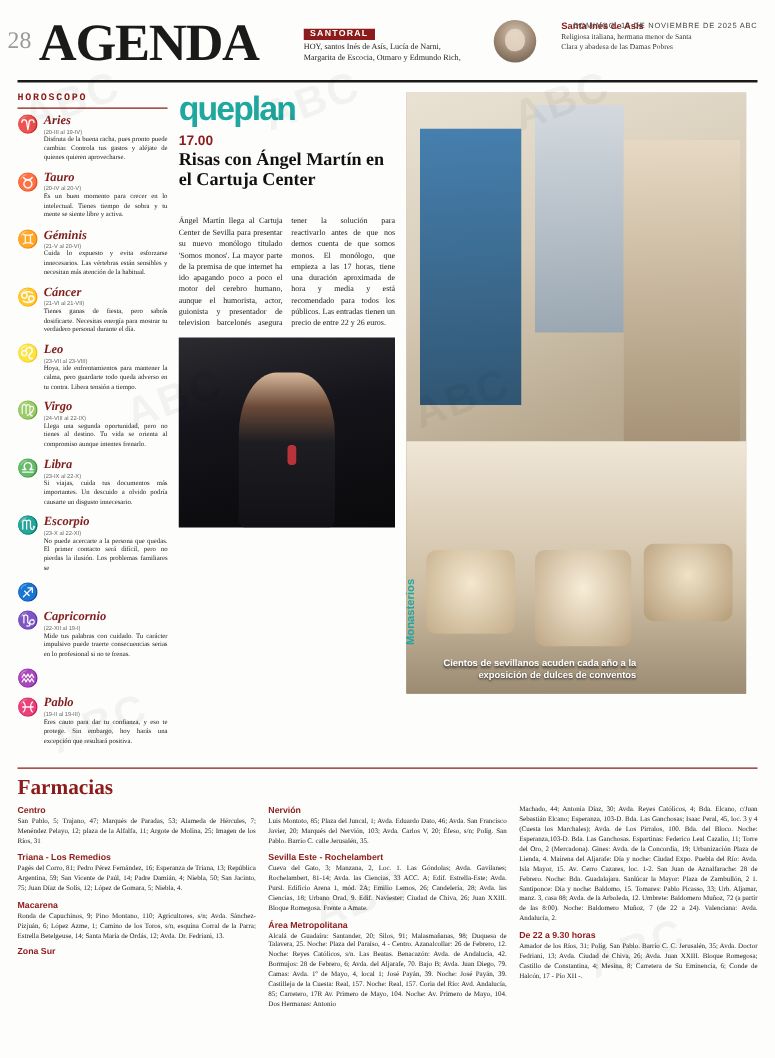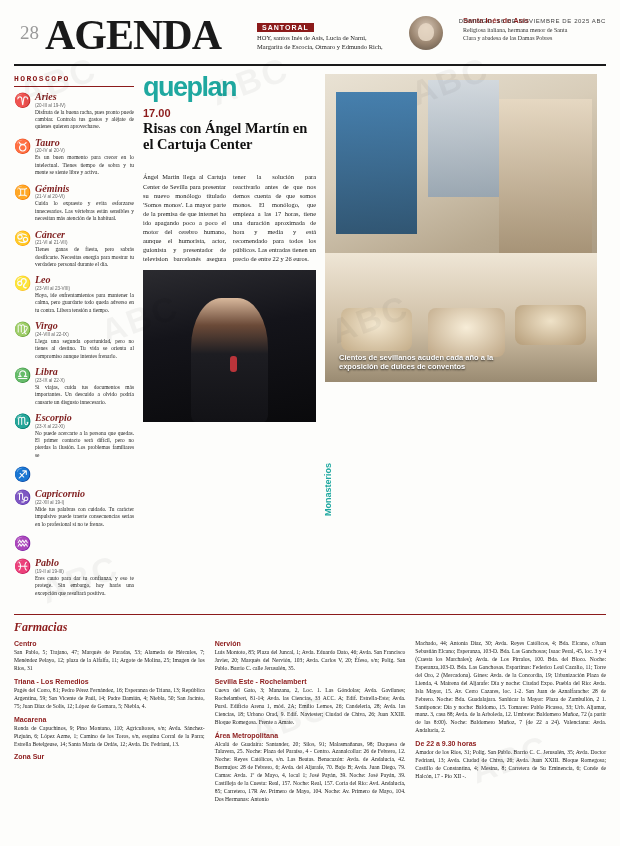--- a/index.html
+++ b/index.html
@@ -27,21 +27,21 @@
     letter-spacing: 2px;
     transform: rotate(-20deg);
     pointer-events: none;
     z-index: 50;
   }
 
   
   .masthead {
     position: relative;
     height: 62px;
-    padding: 8px 14px 0 20px;
+    padding: 8px 14px 0 6px;
     display: flex;
     align-items: flex-start;
   }
   .folio {
     font-family: "Liberation Serif", serif;
     font-size: 19px;
     color: #9a9a9a;
     margin-right: 6px;
     margin-top: 14px;
   }
@@ -225,24 +225,25 @@
   }
   .art-photo .mic {
     position: absolute;
     left: 50%; top: 56%;
     width: 7px; height: 16px;
     background: #b9343a;
     border-radius: 3px;
   }
   .photo-main {
     width: 100%;
-    height: 308px;
+    height: 481px;
     position: relative;
     overflow: hidden;
     background: #c9bfae;
+    text-align: right;
   }
   .photo-main .sky {
     position: absolute; inset: 0;
     background:
       linear-gradient(160deg, #e9e2d4 0%, #d8cdb9 28%, #b7a88f 55%, #8e7f69 100%);
   }
   .photo-main .b1 {
     position:absolute; left:4%; top:6%; width:30%; height:46%;
     background: linear-gradient(180deg,#2a6fa8,#17456b); opacity:.85;
   }
@@ -302,23 +303,22 @@
   .photo-wrap { position: relative; }
 
   
   .farm {
     margin: 10px 14px 0 14px;
     border-top: 1px solid #8c1b1b;
     padding-top: 5px;
   }
   .farm-title {
     font-family: "Liberation Serif", serif;
-    font-size: 12px;
-    font-weight: bold;
-    font-style: italic;
+    font-size: 17px;
+    font-weight: bold;
     color: #8c1b1b;
     margin-bottom: 5px;
   }
   .farm-cols {
     display: flex;
     gap: 10px;
   }
   .farm-col { flex: 1; }
   .farm-zone {
     font-family: "Liberation Sans", sans-serif;

